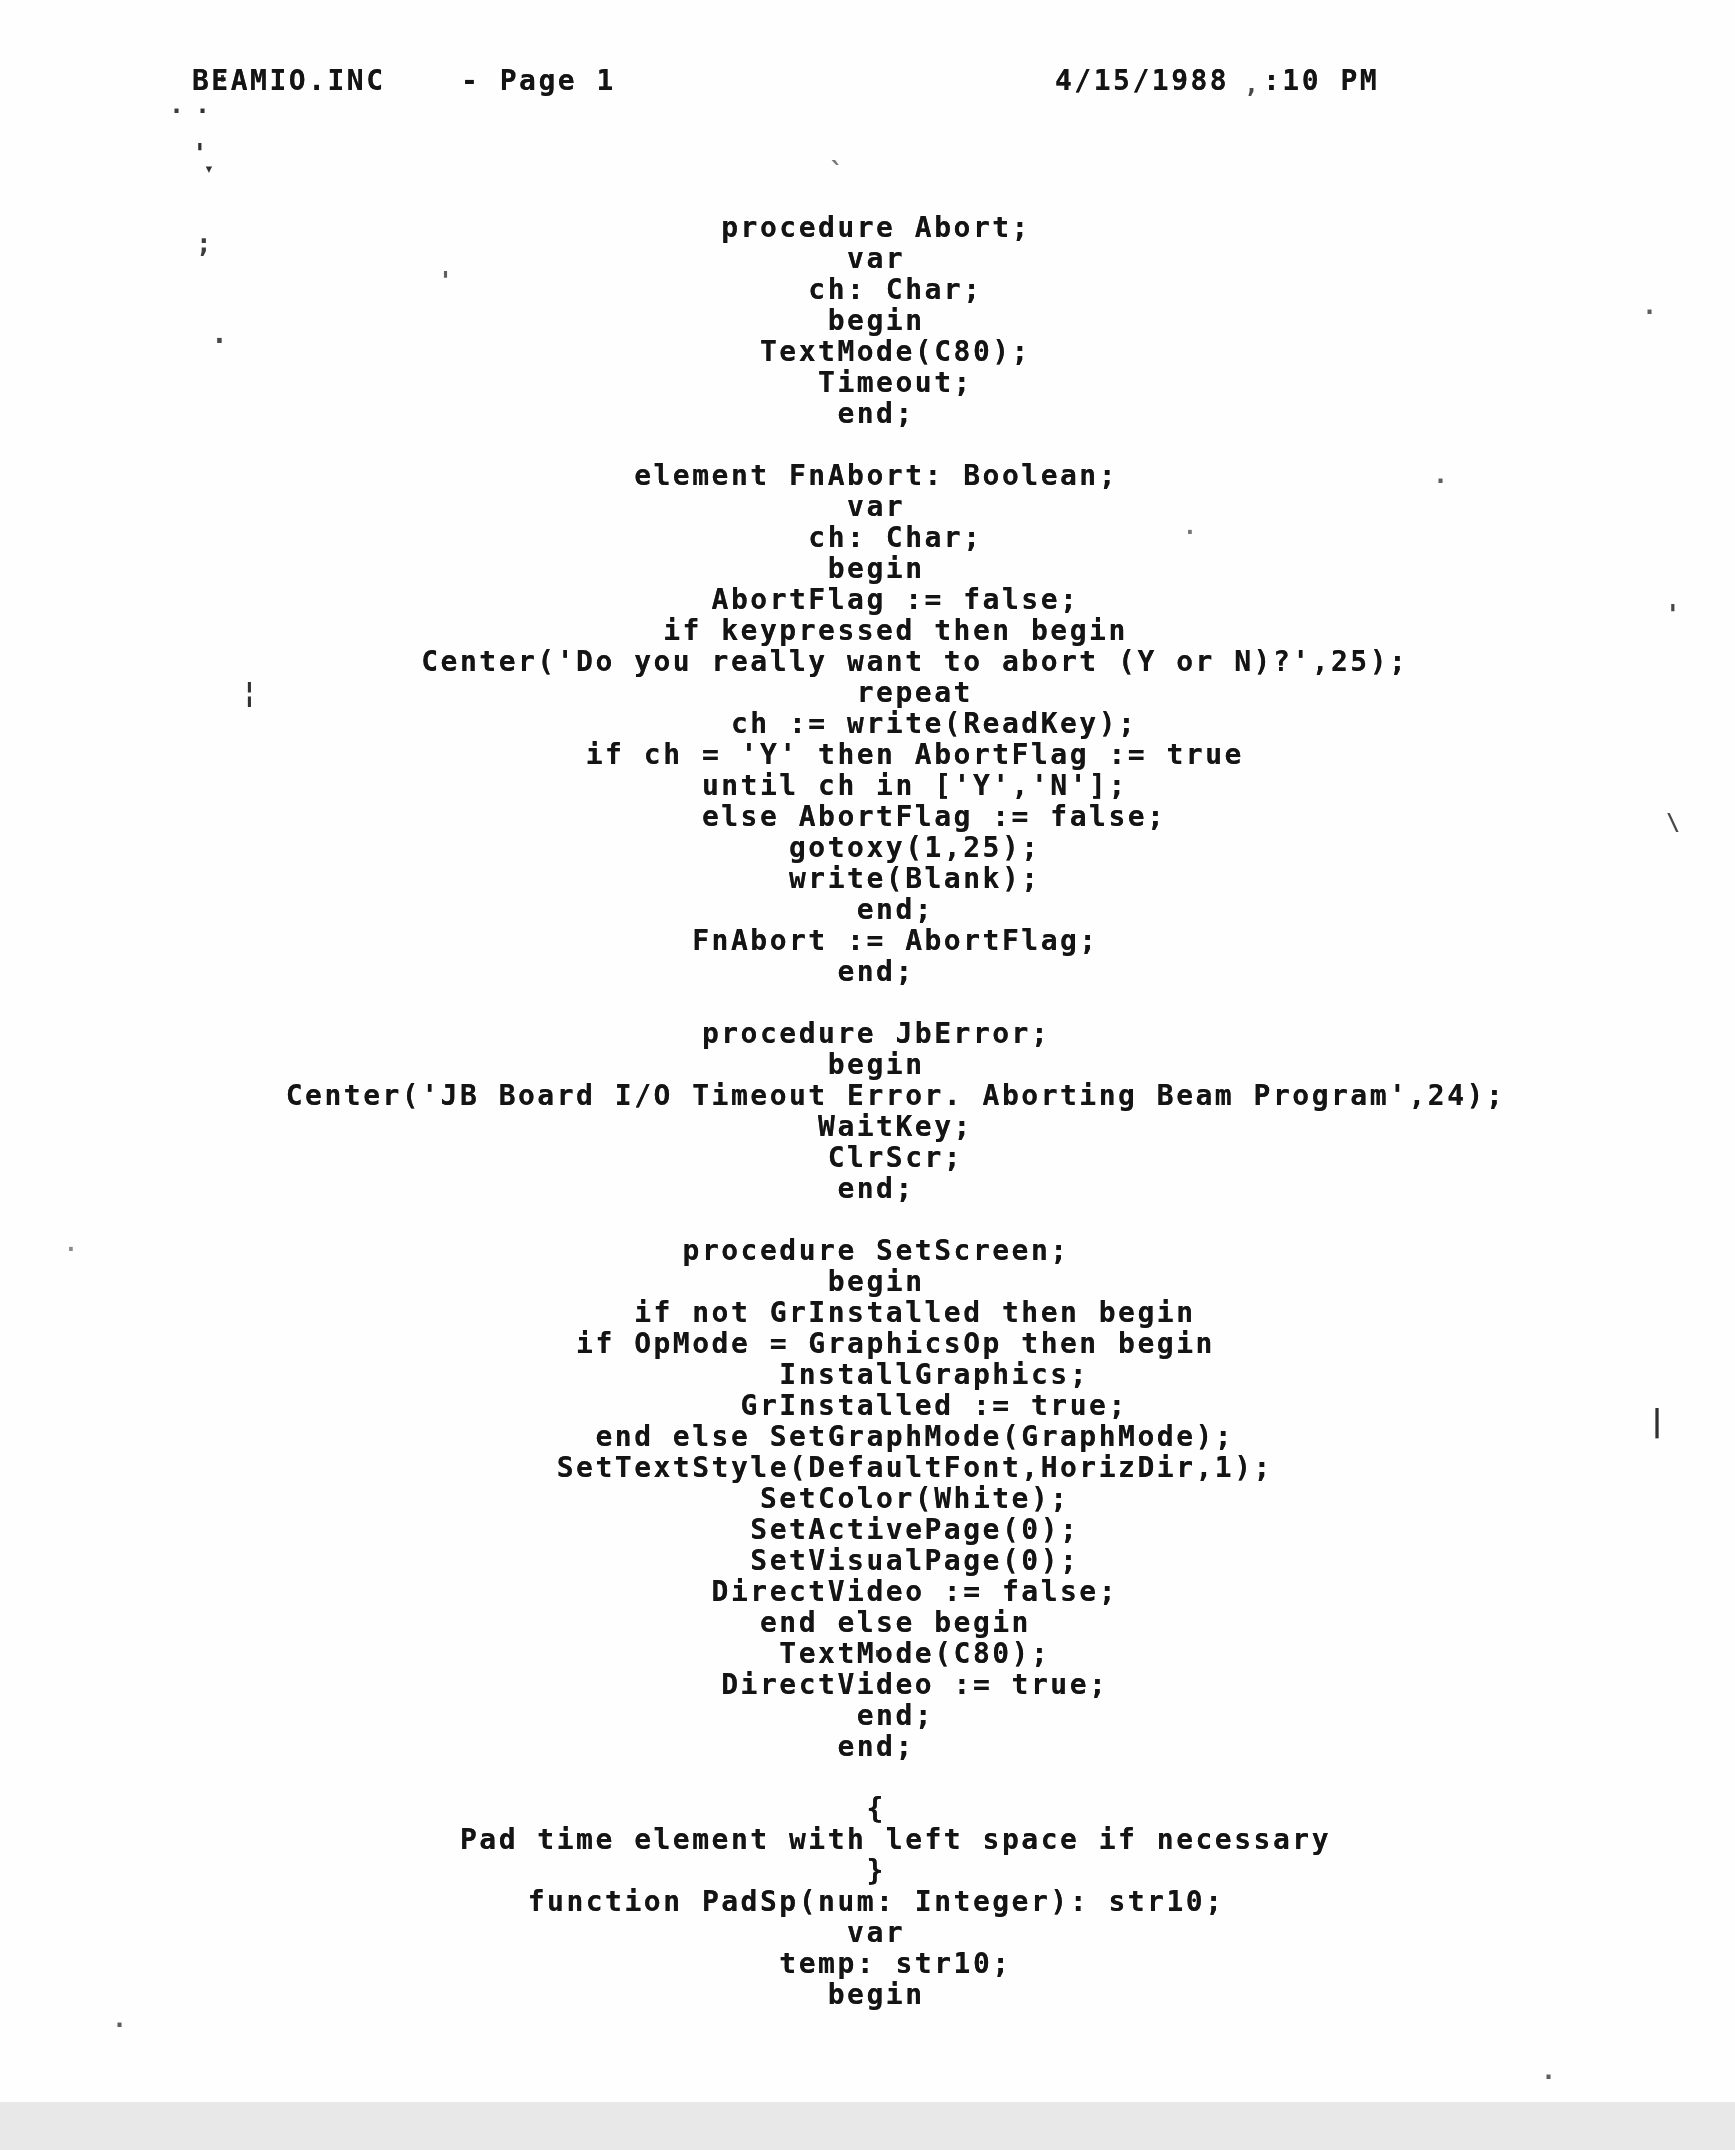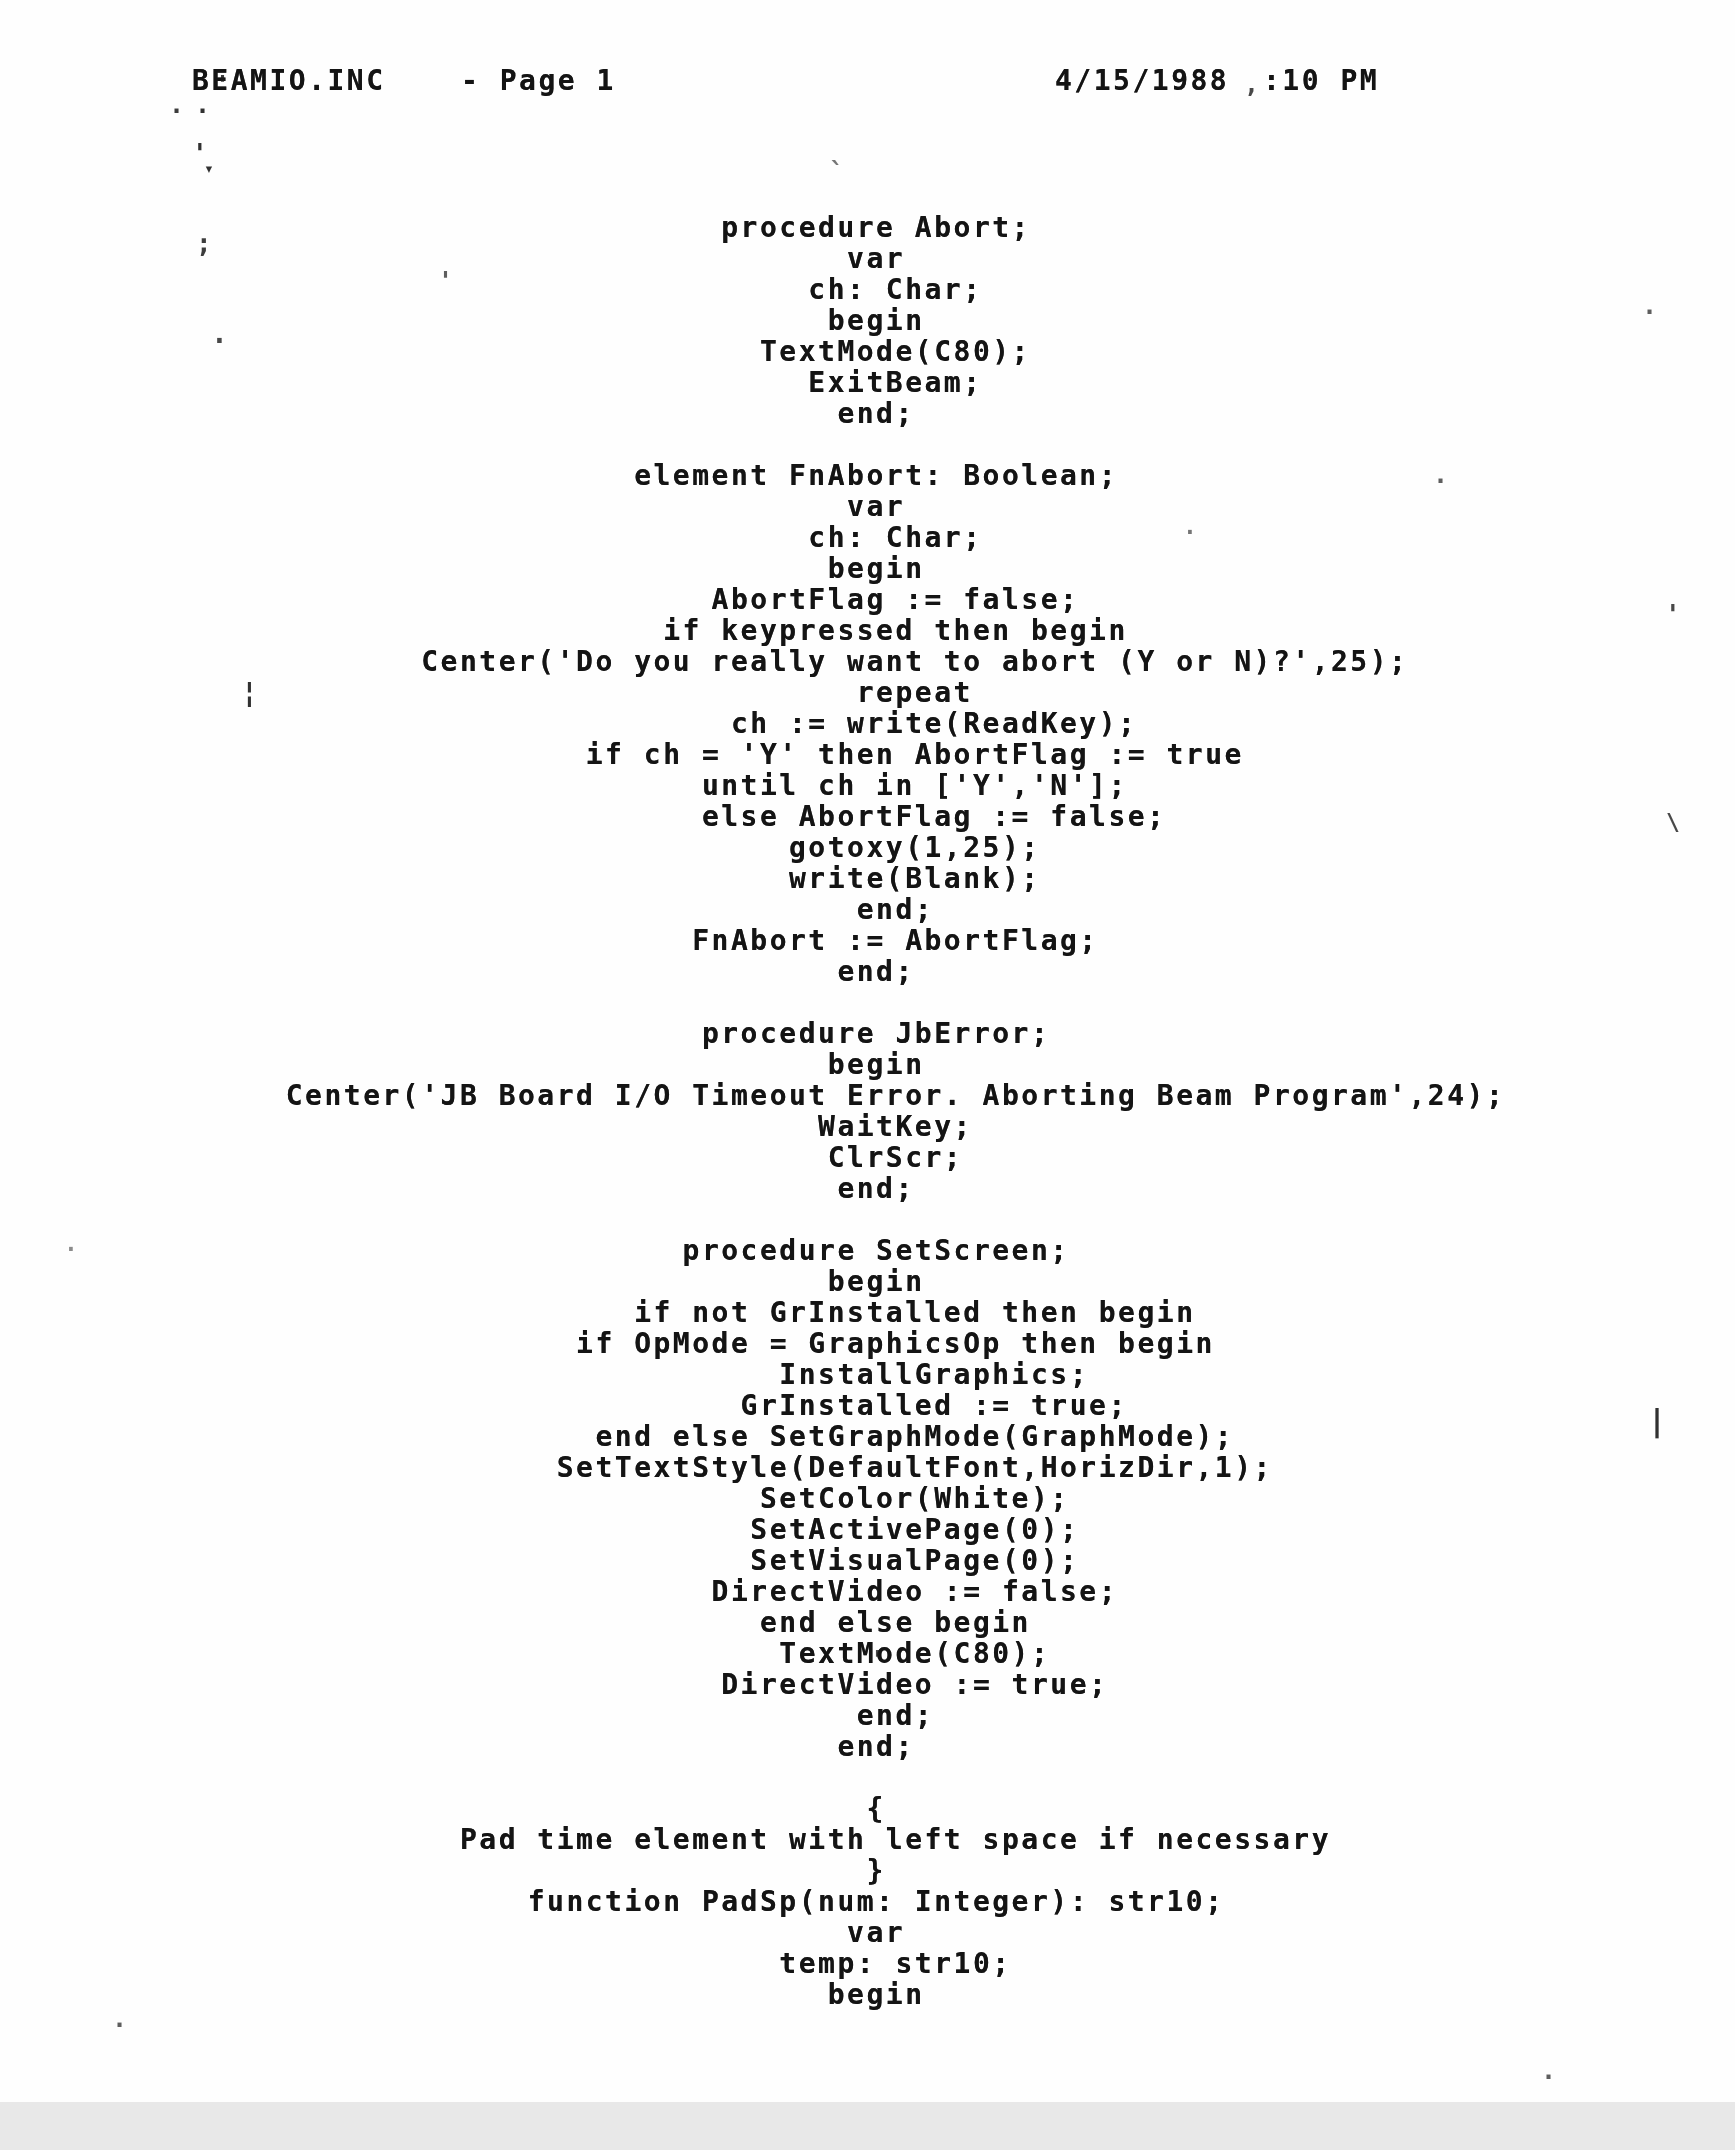--- a/index.html
+++ b/index.html
@@ -63,21 +63,21 @@
     <span class="hdr-item hdr-date">4/15/1988</span>
     <span class="hdr-item hdr-time">:10 PM</span>
   </div>
 
   <div class="code">
       <div class="code-line">procedure Abort;</div>
       <div class="code-line">var</div>
       <div class="code-line">  ch: Char;</div>
       <div class="code-line">begin</div>
       <div class="code-line">  TextMode(C80);</div>
-      <div class="code-line">  ExitBeam;</div>
+      <div class="code-line">  Timeout;</div>
       <div class="code-line">end;</div>
       <div class="code-line">&nbsp;</div>
       <div class="code-line">element FnAbort: Boolean;</div>
       <div class="code-line">var</div>
       <div class="code-line">  ch: Char;</div>
       <div class="code-line">begin</div>
       <div class="code-line">  AbortFlag := false;</div>
       <div class="code-line">  if keypressed then begin</div>
       <div class="code-line">    Center('Do you really want to abort (Y or N)?',25);</div>
       <div class="code-line">    repeat</div>

